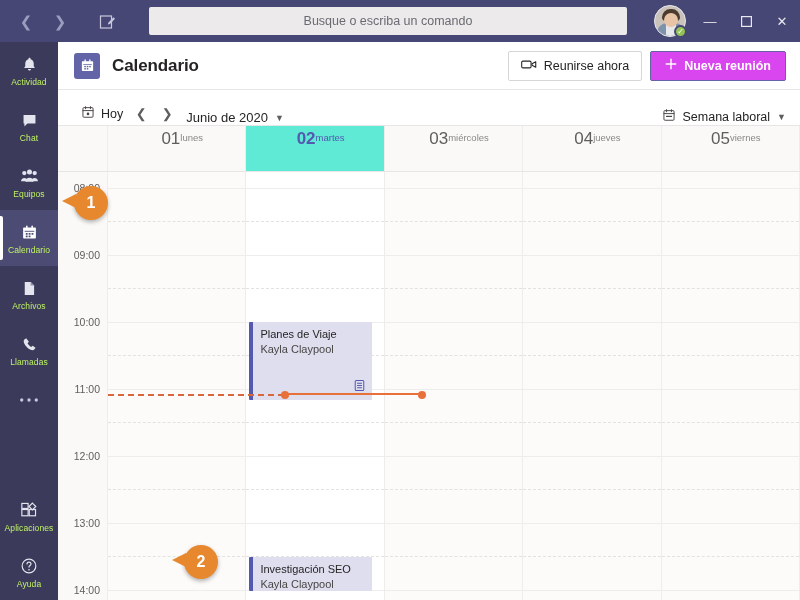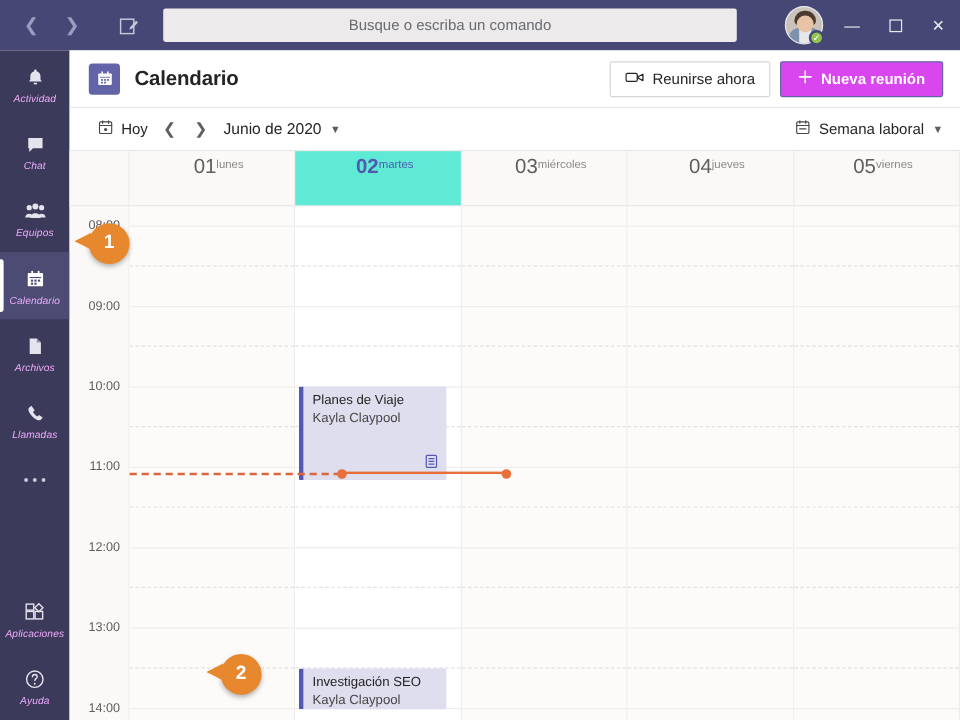--- a/index.html
+++ b/index.html
@@ -21,21 +21,21 @@
   .nav-arrow {
     width: 28px; height: 28px;
     display: flex; align-items: center; justify-content: center;
     color: #9b9cc0; font-size: 15px; line-height: 1;
     border-radius: 3px;
   }
   .compose-btn {
     width: 30px; height: 30px; margin-left: 18px;
     display: flex; align-items: center; justify-content: center;
   }
-  .search-wrap { flex: 1; display: flex; justify-content: flex-start; padding: 0 14px; }
+  .search-wrap { flex: 1; display: flex; justify-content: center; padding: 0 14px; }
   .search-box {
     width: 478px; height: 28px;
     background: #eceaea; border-radius: 2px;
     display: flex; align-items: center; justify-content: center;
     font-size: 12.5px; color: #6a6a73;
   }
   .avatar-wrap { position: relative; width: 32px; height: 32px; margin-right: 6px; flex: none; }
   .avatar {
     width: 32px; height: 32px; border-radius: 50%;
     background: #c9c3bb; overflow: hidden; position: relative;
@@ -64,21 +64,21 @@
     position: absolute; top: 42px; left: 0;
     width: 58px; height: 558px;
     background: #3b3a5a;
     display: flex; flex-direction: column;
     align-items: center;
   }
   .rail-item {
     width: 58px; height: 56px;
     display: flex; flex-direction: column;
     align-items: center; justify-content: center;
-    color: #f0abfc; position: relative; gap: 2px; font-style: italic;
+    color: #bef264; position: relative; gap: 2px;
   }
   .rail-item.active { background: #4c4b73; }
   .rail-item.active::before {
     content: ""; position: absolute; left: 0; top: 6px;
     width: 3px; height: 44px; background: #ffffff; border-radius: 0 2px 2px 0;
   }
   .rail-label { font-size: 8.5px; letter-spacing: 0.1px; }
   .rail-icon { display: flex; align-items: center; justify-content: center; height: 22px; }
   .rail-spacer { flex: 1; }
   .rail-item.dots { height: 44px; }
@@ -105,21 +105,21 @@
   .btn-primary {
     height: 30px; padding: 0 14px;
     background: #d946ef; border-radius: 2px; border: 1px solid #6264a7;
     display: flex; align-items: center; gap: 7px;
     font-size: 12.5px; color: #fff; font-weight: 600;
   }
 
   
   .toolbar {
     height: 36px; border-bottom: 1px solid #e6e6e6;
-    display: flex; align-items: center; padding: 0 14px 0 18px;
+    display: flex; align-items: flex-end; padding: 0 14px 0 18px;
   }
   .tb-item {
     display: flex; align-items: center; gap: 6px;
     font-size: 12.5px; color: #252423; padding: 3px 5px;
   }
   .tb-chevron { width: 26px; height: 24px; display: flex; align-items: center; justify-content: center; color: #605e5c; font-size: 13px; }
   .tb-month { font-size: 13px; color: #252423; margin-left: 6px; display: flex; align-items: center; gap: 7px; }
   .tb-right { margin-left: auto; display: flex; align-items: center; gap: 7px; font-size: 12.5px; color: #252423; }
   .caret { font-size: 9px; color: #605e5c; }
 

